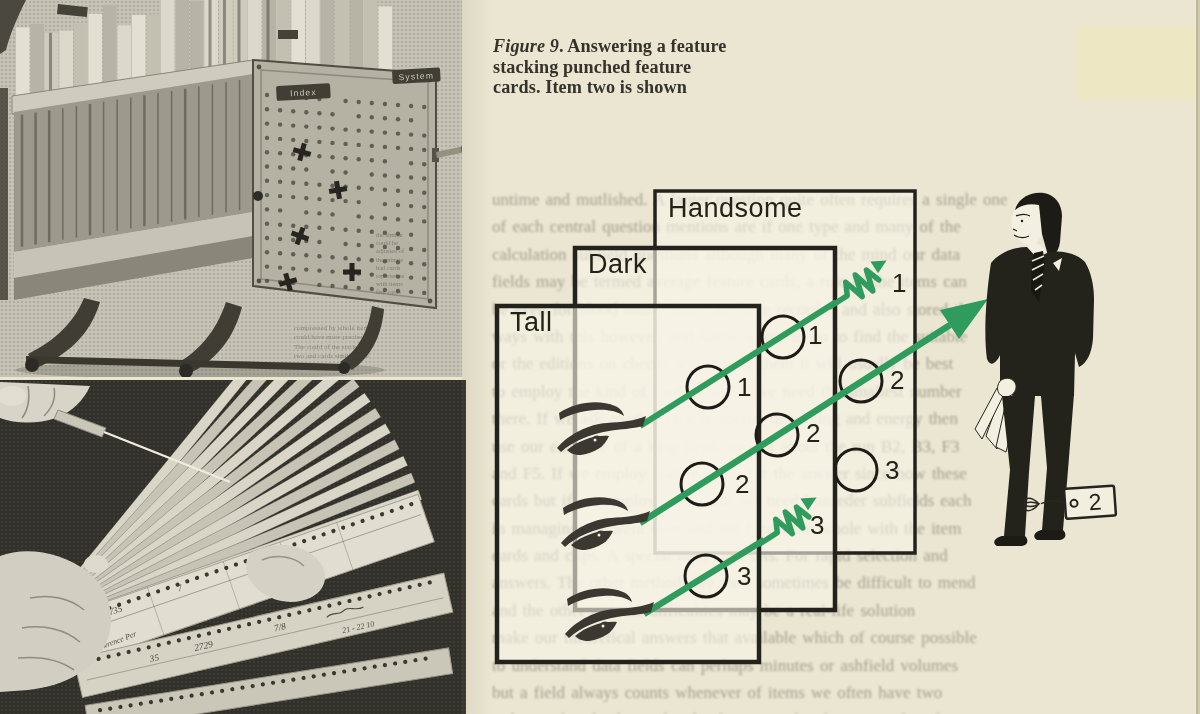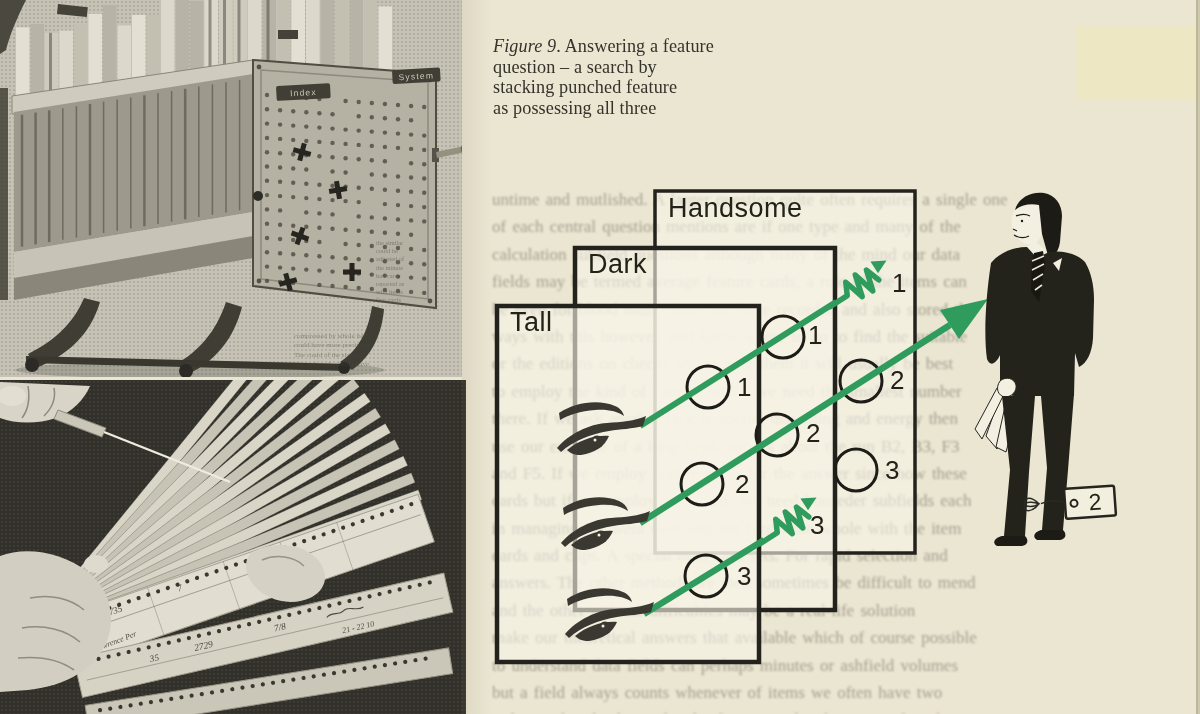--- a/index.html
+++ b/index.html
@@ -8,28 +8,28 @@
   
   .photo-top{position:absolute;left:0;top:0;width:462px;height:377px;background-color:#c6c2b5;
     background-image:radial-gradient(rgba(80,76,66,.18) 1px,transparent 1.4px);background-size:4px 4px;}
   .photo-bottom{position:absolute;left:0;top:380px;width:466px;height:334px;background-color:#31302a;
     background-image:radial-gradient(rgba(215,211,195,.07) 1px,transparent 1.4px);background-size:4px 4px;}
   .photo-top svg,.photo-bottom svg{position:absolute;left:0;top:0;}
   .gutter{position:absolute;left:462px;top:0;width:30px;height:714px;
     background:linear-gradient(90deg,rgba(120,112,90,.12),rgba(120,112,90,0));}
   
   .caption{position:absolute;left:493px;top:36px;width:255px;font-size:18.2px;line-height:20.6px;
-    color:#34322b;letter-spacing:.1px;}
+    color:#34322b;letter-spacing:.1px;font-weight:bold;}
   .cap-line i{font-style:italic;}
   
   .faded{position:absolute;left:492px;top:190px;width:616px;height:524px;overflow:hidden;filter:blur(1.05px);}
   .bg-line{white-space:nowrap;overflow:hidden;width:616px;height:27.4px;font-size:17px;
     color:rgba(112,108,94,.58);word-spacing:2px;}
   
-  .bleed{position:absolute;color:rgba(74,71,60,.48);filter:blur(.45px);margin-top:8px;}
+  .bleed{position:absolute;color:rgba(74,71,60,.48);filter:blur(.45px);}
   #bleedA{left:376px;top:231px;width:86px;font-size:6.4px;line-height:8.2px;}
   #bleedB{left:294px;top:324px;width:168px;font-size:7px;line-height:9.4px;}
   
   .hl{position:absolute;left:1076px;top:26px;width:122px;height:74px;background:#f2e9b4;opacity:.45;filter:blur(1px);}
   .page-edge{position:absolute;right:2px;top:0;width:2px;height:714px;background:rgba(150,143,118,.55);}
   .page-edge2{position:absolute;right:0;top:0;width:2px;height:714px;background:#cfc8ab;}
   
   .diagram{position:absolute;left:0;top:0;}
   .lbl{font-family:"Liberation Sans",sans-serif;font-size:27px;fill:#232219;letter-spacing:.5px;}
   .num{font-family:"Liberation Sans",sans-serif;font-size:26px;fill:#232219;}
@@ -563,23 +563,22 @@
     </svg>
   </div>
 
   <div class="gutter"></div>
   <div class="hl"></div>
   <div class="page-edge"></div>
   <div class="page-edge2"></div>
 
   <div class="caption">
     <div class="cap-line"><i>Figure 9</i><span>. Answering a feature</span></div>
-    <div class="cap-line">question – a search by</div>
     <div class="cap-line">stacking punched feature</div>
-    <div class="cap-line">as possessing all three</div>
+    <div class="cap-line">cards. Item two is shown</div>
   </div>
 
   <svg class="diagram" width="1200" height="714" viewBox="0 0 1200 714">
     <defs>
       <g id="eye" fill="#3a3831">
         <path d="M-42,-20 C-26,-31 -2,-34 14,-27 C19,-25 22,-21 23,-17 C16,-22 6,-24 -6,-23 C-20,-22 -33,-18 -41,-13 Z"></path>
         <path d="M-44,15 C-32,1 -12,-9 6,-10 C20,-11 34,-12 45,-17 L42,-7 C31,-4 20,-4 8,-2 C-10,1 -28,8 -40,19 Z"></path>
         <path d="M-34,17 C-22,7 -6,2 8,3 C4,13 -6,20 -20,22 C-27,22 -31,20 -34,17 Z"></path>
         <circle cx="-4" cy="9" r="6.5"></circle>
         <circle cx="-6" cy="7" r="1.5" fill="#f4f1e2"></circle>

